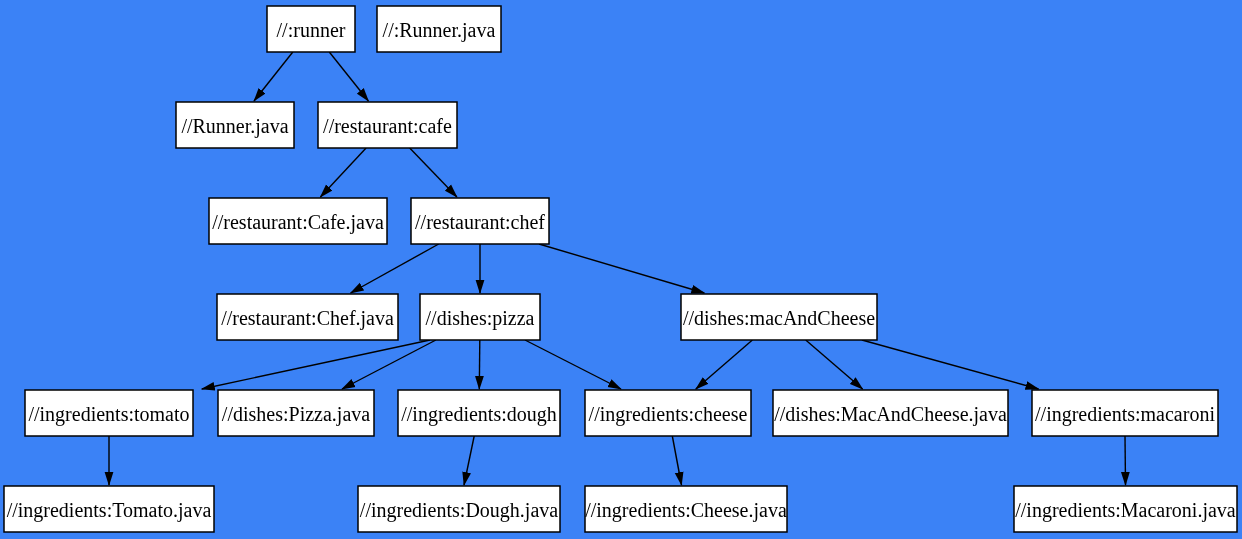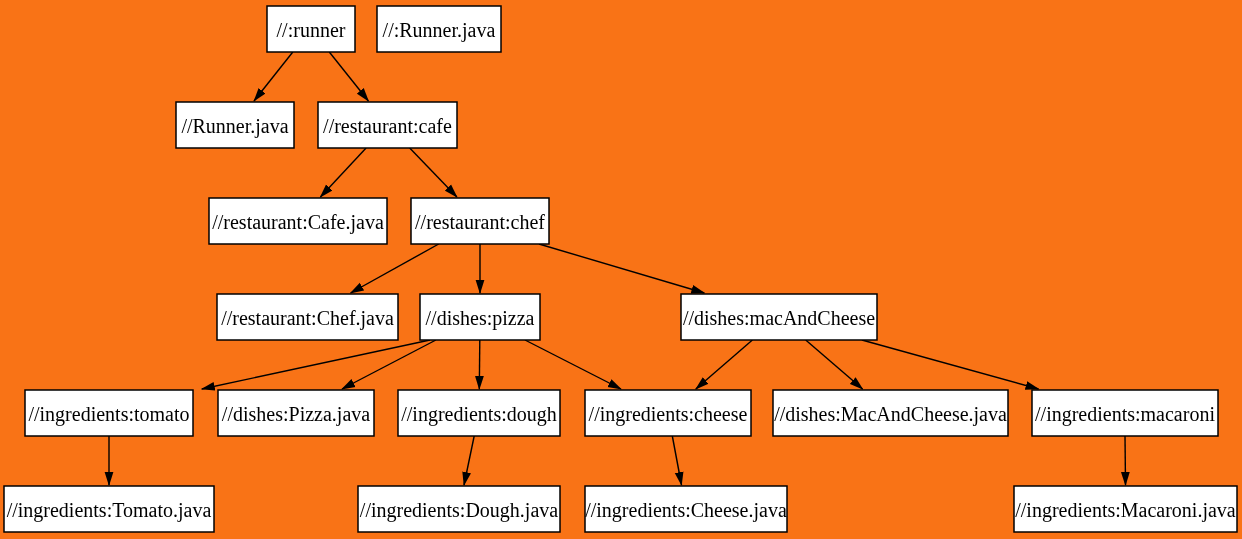--- a/index.html
+++ b/index.html
@@ -4,21 +4,21 @@
 <style>
   html, body {
     margin: 0;
     padding: 0;
     background: #ffffff;
   }
   .canvas {
     position: relative;
     width: 1242px;
     height: 539px;
-    background: #f97316;
+    background: #3b82f6;
     overflow: hidden;
   }
   svg {
     display: block;
   }
   .node-rect {
     fill: #ffffff;
     stroke: #000000;
     stroke-width: 1.5;
   }

